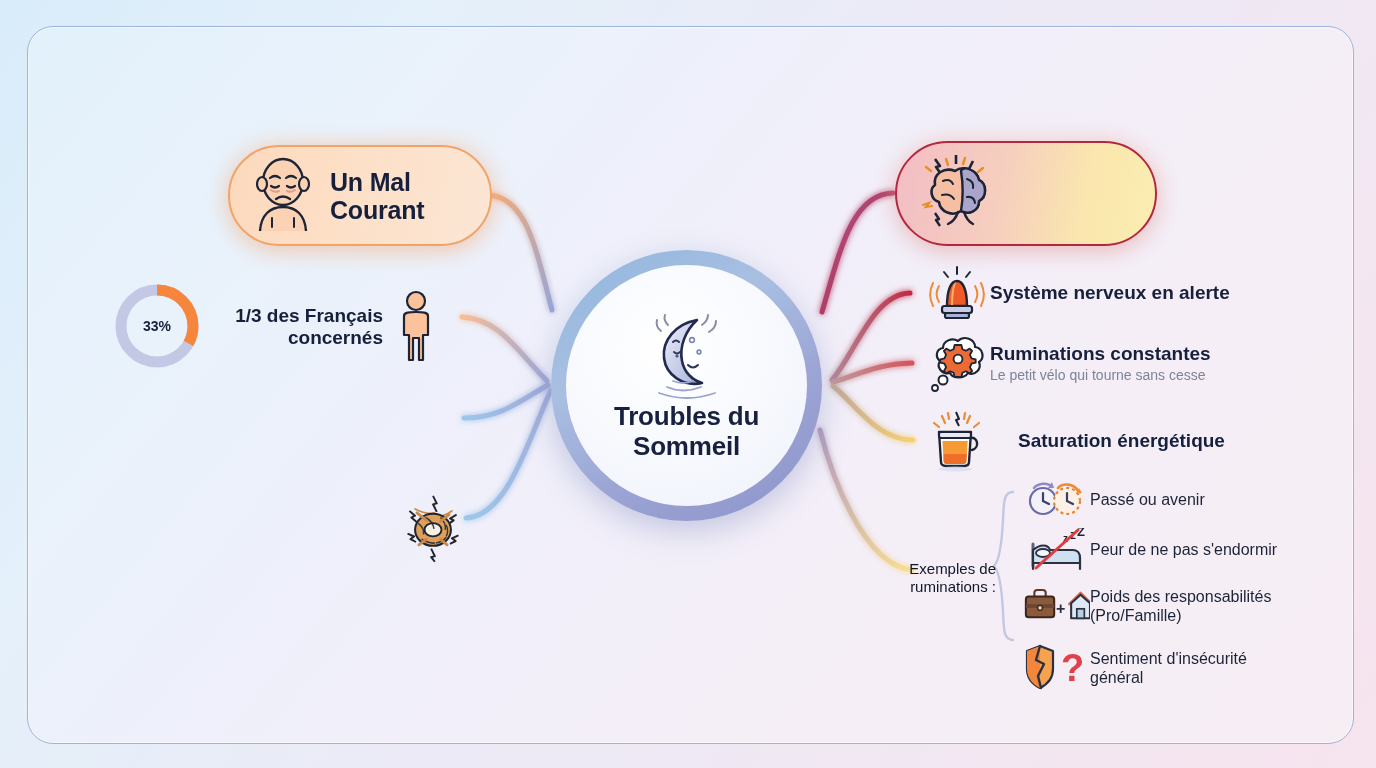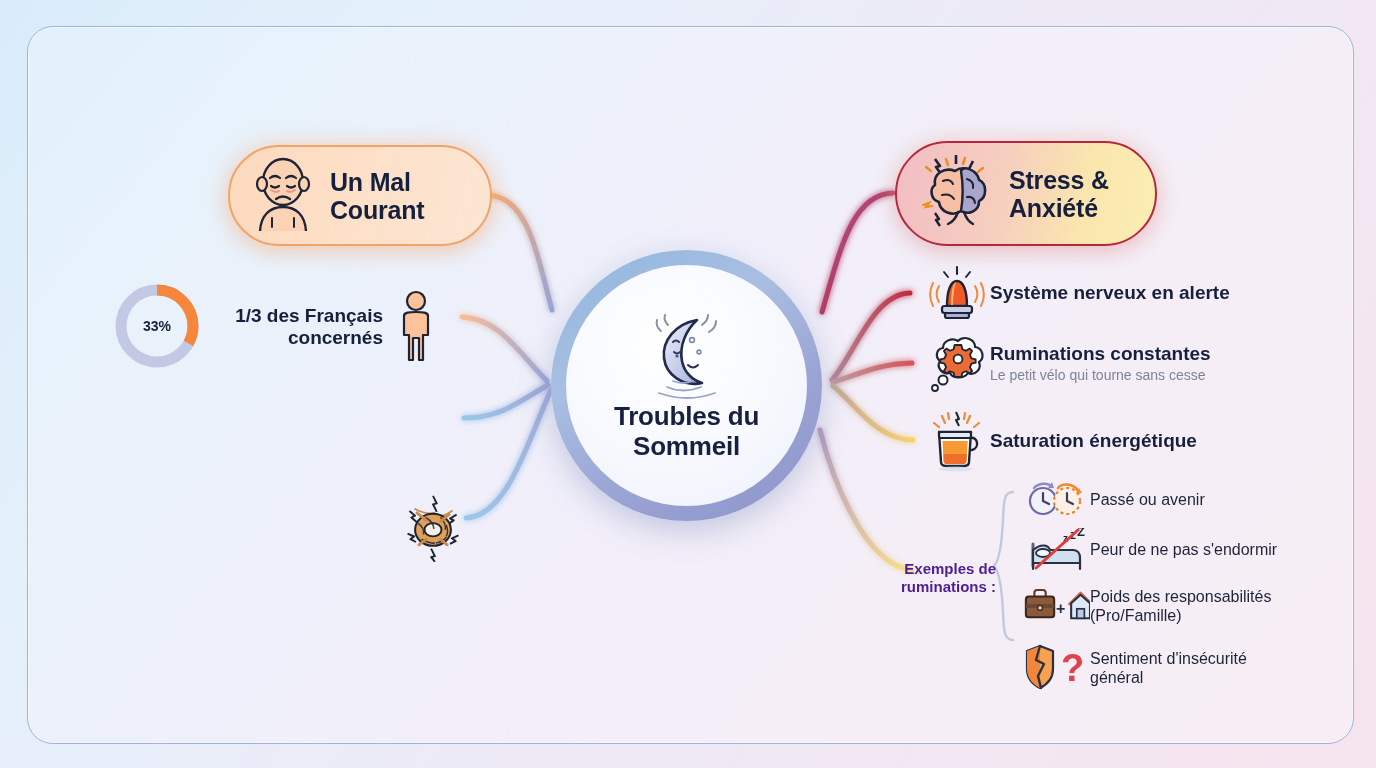--- a/index.html
+++ b/index.html
@@ -69,21 +69,21 @@
     position:absolute;inset:0;display:flex;align-items:center;justify-content:center;
     font-size:14px;font-weight:bold;color:#16203d;
   }
 
   
   .sublist{position:absolute;left:1024px;top:478px;}
   .sub-row{display:flex;align-items:center;margin-bottom:6px;}
   .sub-txt{font-size:16px;color:#1d2439;line-height:1.2;}
   .brace-label{
     position:absolute;left:884px;top:560px;width:112px;text-align:right;
-    font-size:15px;font-weight:bold;color:#4c1d95;line-height:1.2;
+    font-size:15px;font-weight:normal;color:#0f172a;line-height:1.2;
   }
   .icon-cell{width:66px;display:flex;align-items:center;justify-content:center;flex:0 0 auto;}
 </style>
 </head>
 <body>
 
 <div class="frame"></div>
 
 <div class="stage">
 
@@ -244,24 +244,20 @@
             <path d="M54,46 q7,-1 8,6"></path>
         </g>
         <path d="M45,61 q-3,9 -10,12" fill="none" stroke="#1d2436" stroke-width="2.4" stroke-linecap="round"></path>
         <path d="M51,61 q3,9 9,12" fill="none" stroke="#1d2436" stroke-width="2.4" stroke-linecap="round"></path>
         <g stroke="#1d2436" stroke-width="2.4" fill="#e8521f" stroke-linejoin="round">
           <path d="M22,62 l4,6 l-3,1 l4,6"></path>
         </g>
         <path d="M10,54 l6,-2 l-3,4 l6,-1" fill="none" stroke="#e8901f" stroke-width="2.2" stroke-linecap="round"></path>
       </svg>
     </span>
-    <span class="pill-label">
-      <span>Stress &amp;</span><br>
-      <span>Anxiété</span>
-    </span>
   </div>
 
   <div class="donut">
     <svg width="94" height="94" viewBox="0 0 94 94">
       <circle cx="47" cy="47" r="36" fill="none" stroke="#c3c9e4" stroke-width="11"></circle>
       <circle cx="47" cy="47" r="36" fill="none" stroke="#f6863c" stroke-width="11" stroke-linecap="butt" stroke-dasharray="74.6 151.6" transform="rotate(-90 47 47)"></circle>
     </svg>
     <div class="donut-val">33%</div>
   </div>
 
@@ -350,21 +346,21 @@
           <circle cx="-1" cy="2" r="4.4" fill="#ffffff" stroke="#1d2436" stroke-width="1.8"></circle>
         </g>
       </svg>
     </span>
     <div class="row-text">
       <div class="t-main">Ruminations constantes</div>
       <div class="t-sub">Le petit vélo qui tourne sans cesse</div>
     </div>
   </div>
 
-  <div class="row" style="left:924px;top:410px;">
+  <div class="row" style="left:924px;top:410px;gap:28px;">
     <span class="icon-cell">
       <svg width="62" height="62" viewBox="0 0 62 62">
         <g stroke="#1d2436" stroke-width="2" fill="#f0a23a" stroke-linejoin="round">
           <path d="M30,2 l3,7 l-3,1 l3,6"></path>
         </g>
         <g stroke="#ef8a35" stroke-width="2.2" fill="none" stroke-linecap="round">
           <path d="M16,6 l3,7"></path>
             <path d="M44,6 l-3,7"></path>
             <path d="M8,13 l5,4"></path>
             <path d="M53,13 l-5,4"></path>

